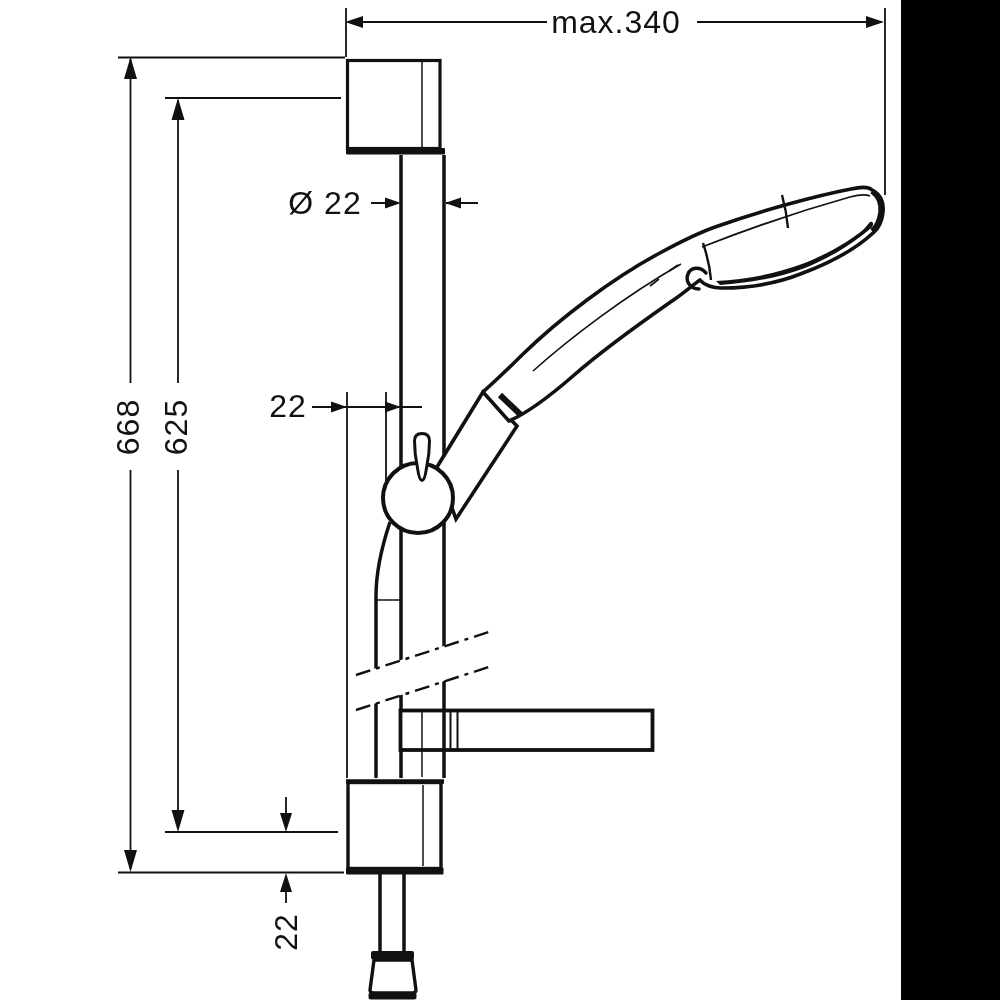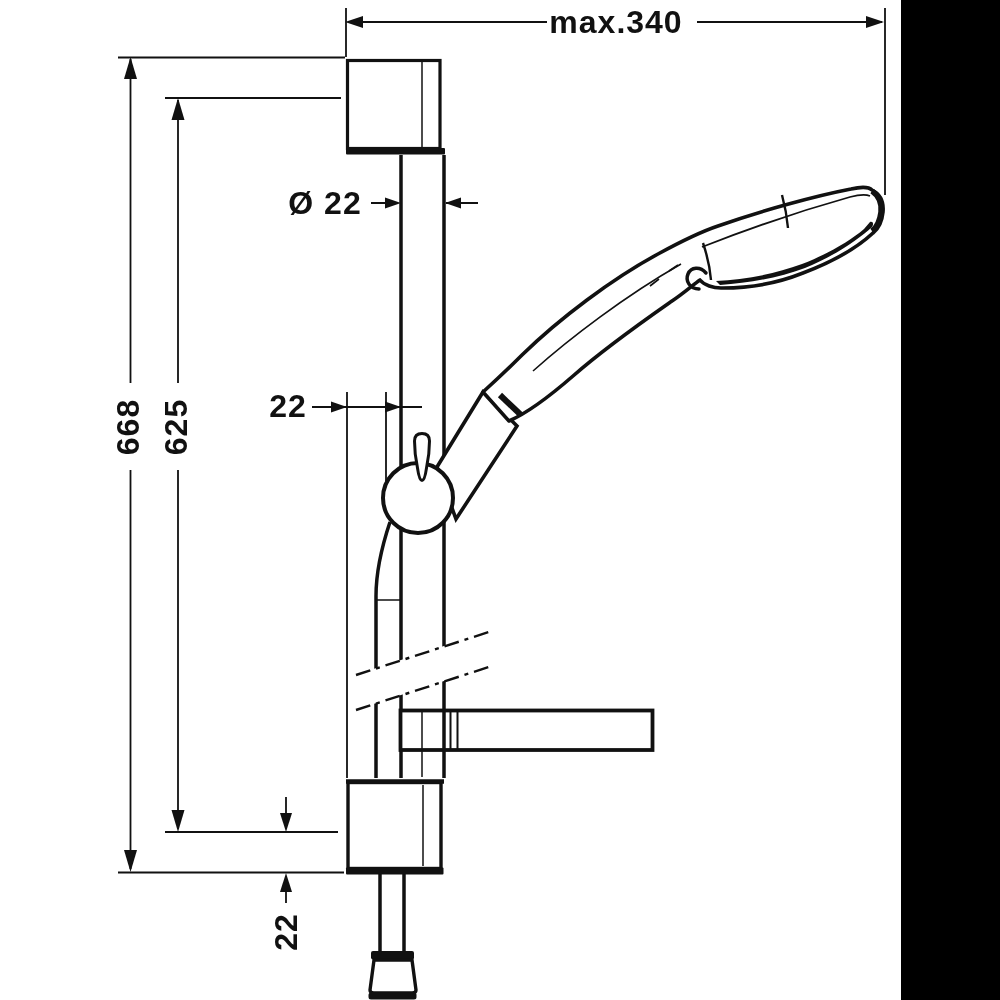--- a/index.html
+++ b/index.html
@@ -1,17 +1,17 @@
 <!DOCTYPE html>
 <html><head>
 <meta charset="utf-8">
 <style>
   html,body{margin:0;padding:0;background:#fff;}
   .stage{position:relative;width:1000px;height:1000px;background:#fff;overflow:hidden;
-         font-family:"Liberation Sans", sans-serif;font-weight:bold;}
+         font-family:"Liberation Sans", sans-serif;}
   svg{display:block;}
   text{font-family:"Liberation Sans", sans-serif;fill:#111;font-size:32px;letter-spacing:1px;}
 </style>
 </head>
 <body>
 
 <div class="stage">
 <svg width="1000" height="1000" viewBox="0 0 1000 1000">
 
   <rect x="0" y="0" width="1000" height="1000" fill="#ffffff"></rect>

